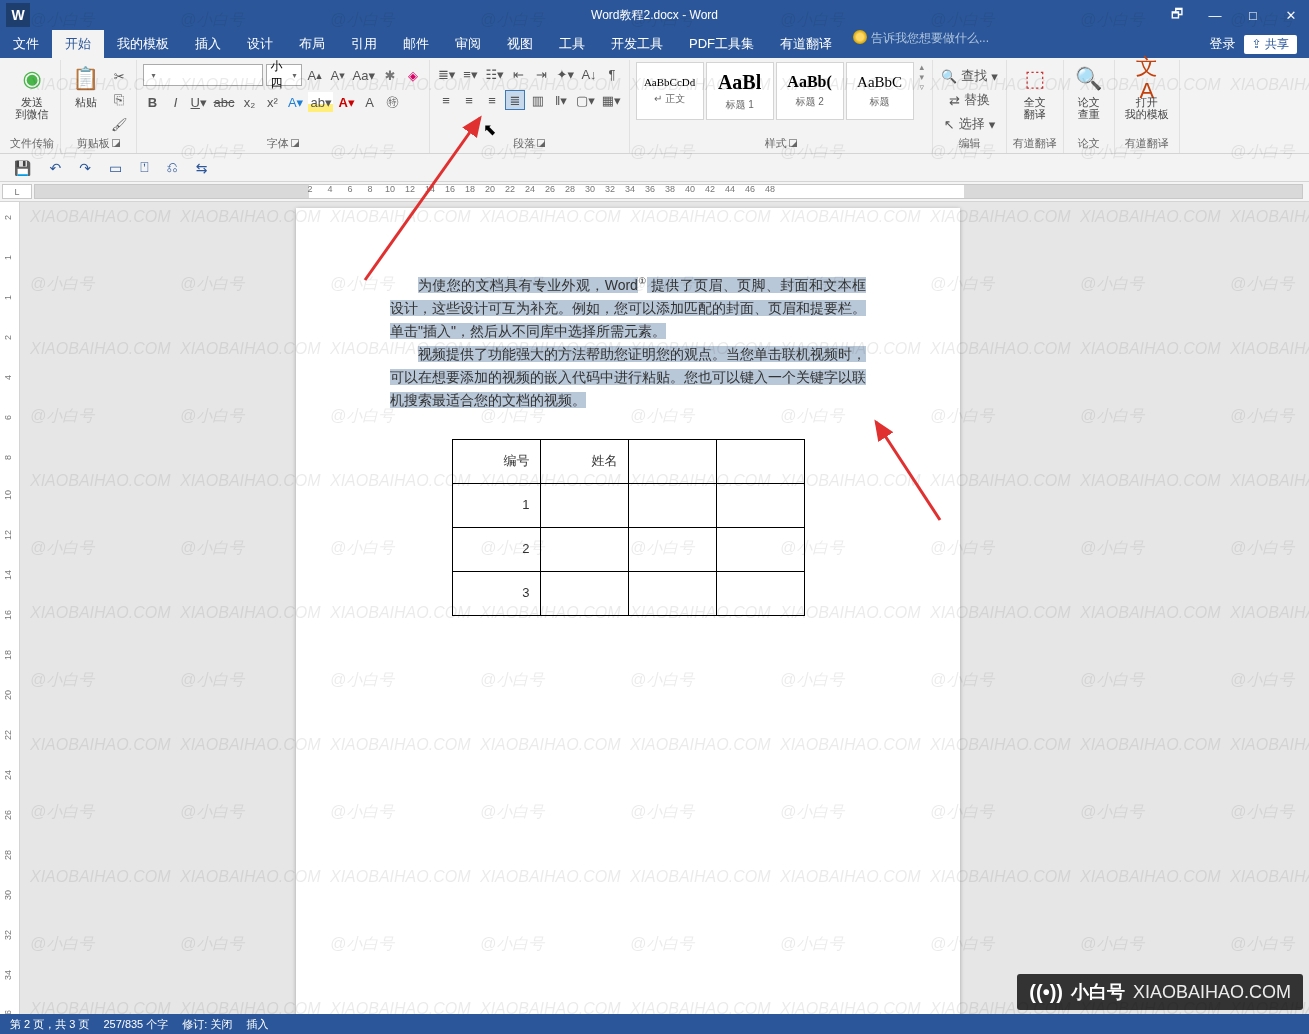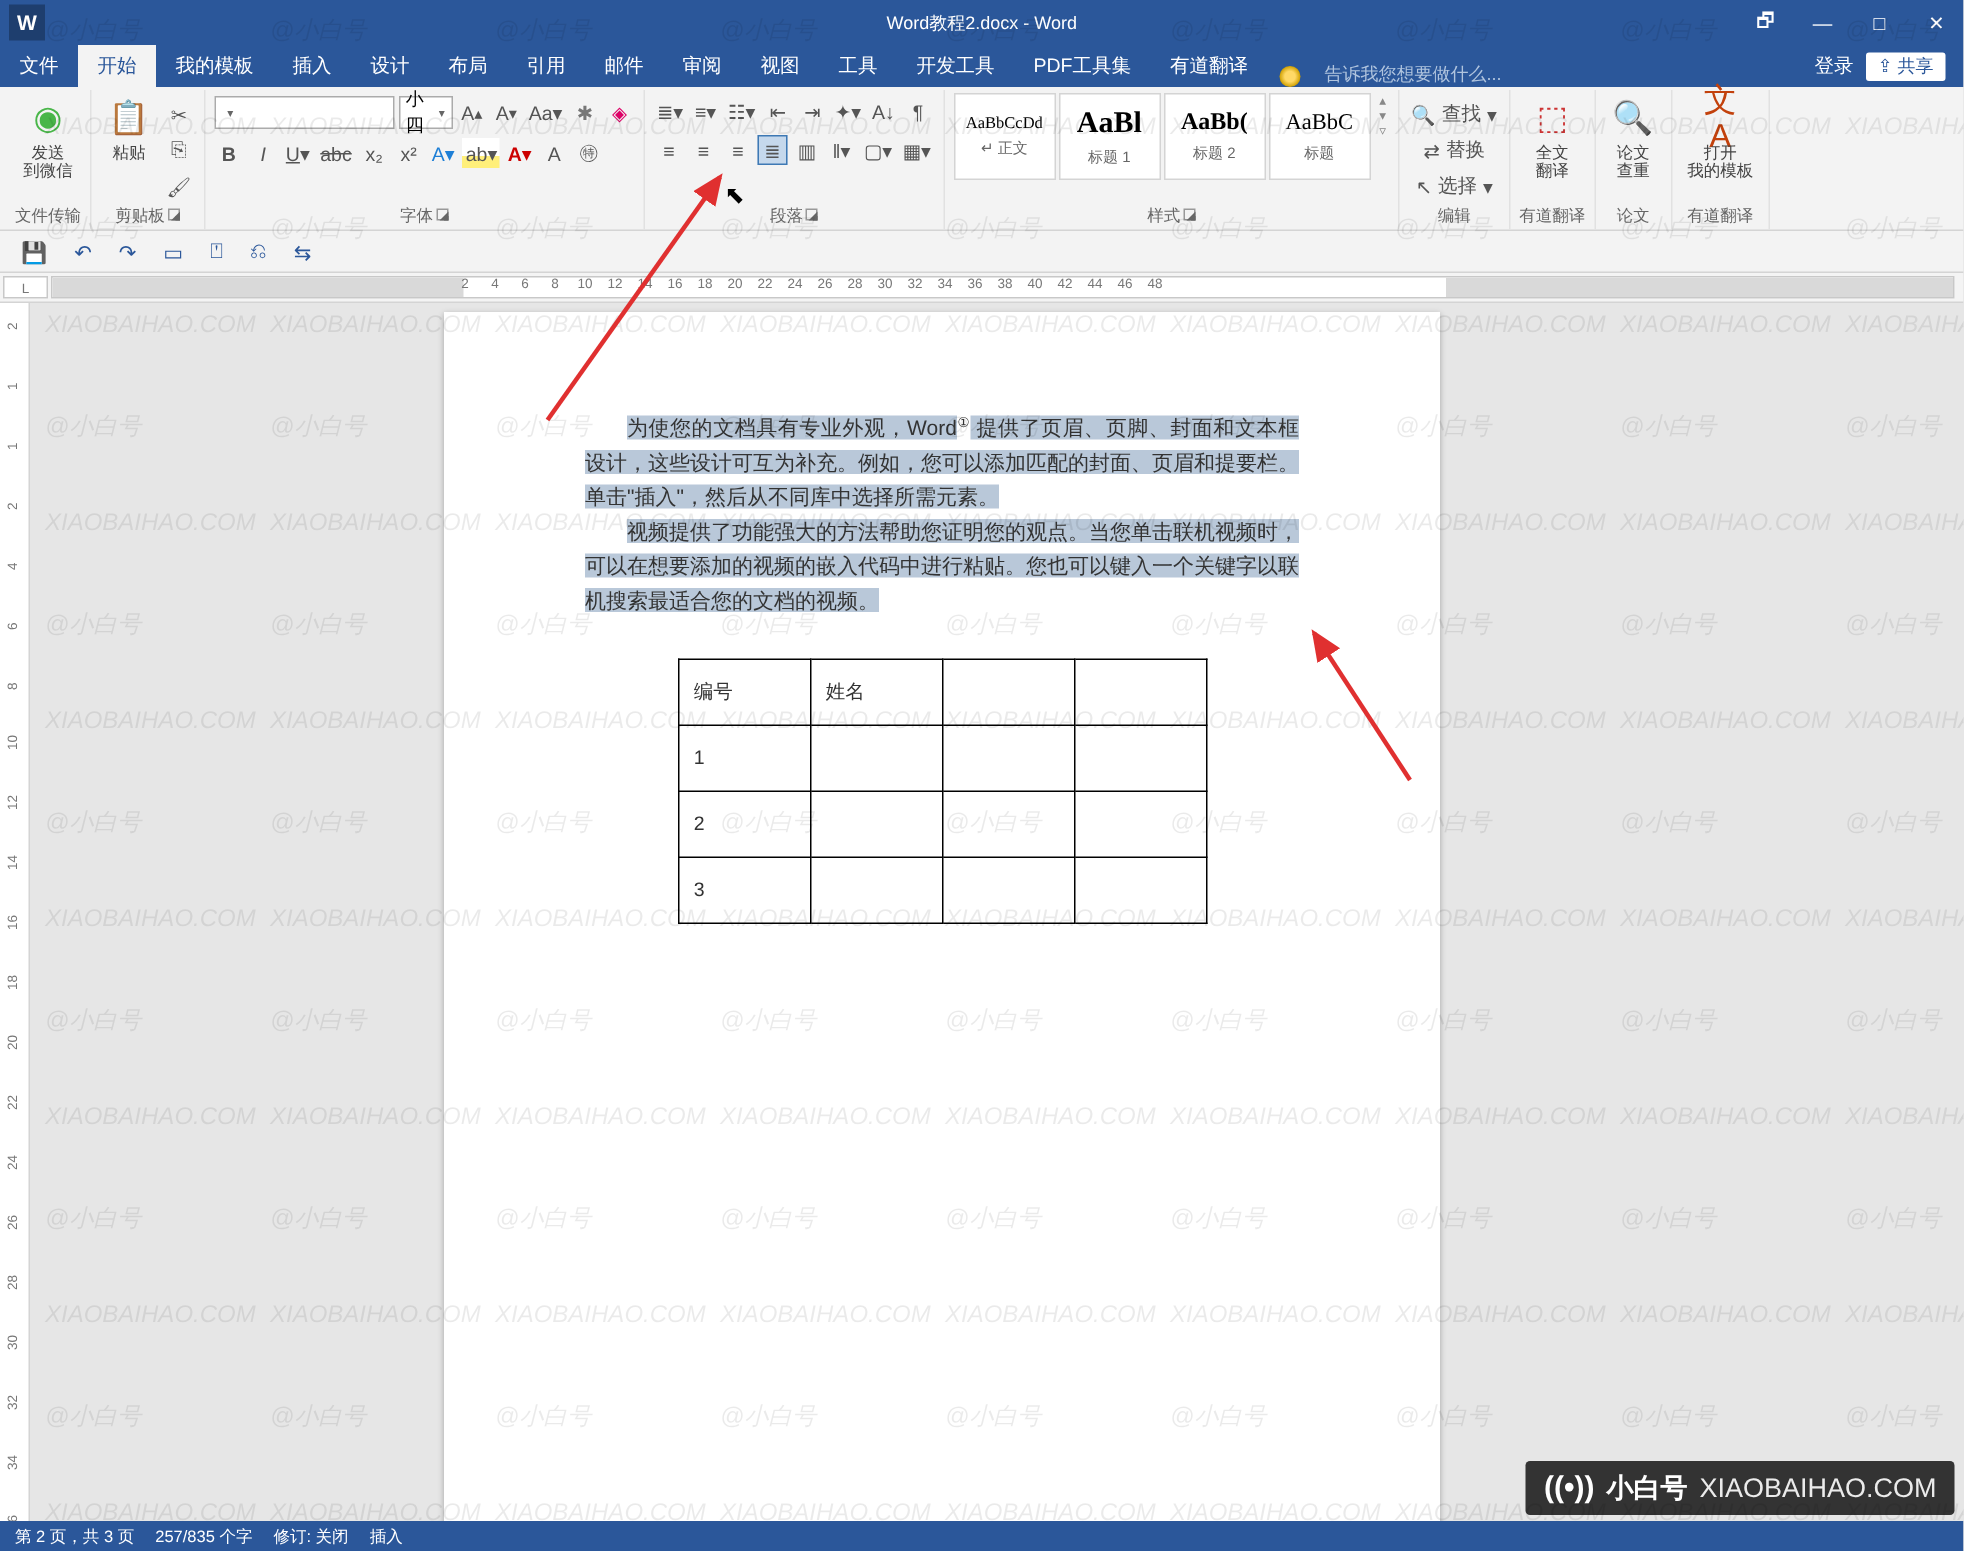--- a/index.html
+++ b/index.html
@@ -4,21 +4,21 @@
 <style>
   *{box-sizing:border-box;margin:0;padding:0;font-family:"Microsoft YaHei","Segoe UI",sans-serif}
   body{width:1309px;height:1034px;background:#e6e6e6;overflow:hidden;position:relative}
   .titlebar{height:30px;background:#2b579a;color:#fff;display:flex;align-items:center;position:relative;font-size:12px}
   .titlebar .center{position:absolute;left:50%;transform:translateX(-50%)}
   .titlebar .wbtns{margin-left:auto;display:flex;gap:2px}
   .titlebar .wbtns .wb{width:36px;height:28px;display:flex;align-items:center;justify-content:center;font-size:13px}
   .menubar{height:28px;background:#2b579a;display:flex;align-items:stretch;color:#fff;font-size:13px}
   .menubar .tab{padding:0 13px;display:flex;align-items:center;cursor:pointer}
   .menubar .tab.active{background:#f3f3f3;color:#2b579a}
-  .menubar .tell{color:#b0c4de;font-size:12px;padding:0 8px;display:flex;align-items:flex-end;gap:16px;flex:1}
+  .menubar .tell{color:#b0c4de;font-size:12px;padding:0 8px;display:flex;align-items:flex-start;gap:4px;flex:1}
   .menubar .bulb{width:14px;height:14px;background:radial-gradient(circle,#ffd966 35%,#d0a000 70%);border-radius:50%}
   .menubar .right{display:flex;align-items:center;gap:8px;padding:0 12px}
   .menubar .share{background:#fff;color:#2b579a;padding:1px 8px;border-radius:2px;font-size:12px}
   .ribbon{height:96px;background:#f3f3f3;border-bottom:1px solid #d4d4d4;display:flex;padding:2px 4px 0;font-size:12px}
   .rgroup{display:flex;flex-direction:column;align-items:center;border-right:1px solid #e1e1e1;padding:2px 6px}
   .rgroup .body{flex:1;display:flex;align-items:flex-start;gap:4px}
   .rgroup .label{font-size:11px;color:#666;height:16px;display:flex;align-items:center;gap:2px}
   .rgroup .label .dl{width:8px;height:8px;border:1px solid #999;position:relative}
   .rgroup .label .dl:after{content:"";position:absolute;right:-1px;bottom:-1px;border:3px solid transparent;border-right-color:#666;border-bottom-color:#666}
   .bigbtn{display:flex;flex-direction:column;align-items:center;gap:2px;padding:2px 4px;font-size:11px;color:#444;line-height:1.1;text-align:center}
@@ -41,21 +41,21 @@
   .rulerbar .ticks{position:absolute;left:300px;right:0;top:2px;display:flex}
   .rulerbar .tick{width:20px;text-align:center}
   .workspace{position:absolute;top:202px;left:0;right:0;bottom:20px;background:#e6e6e6;overflow:hidden}
   .vruler{position:absolute;left:0;top:0;bottom:0;width:20px;background:#fff;border-right:1px solid #d4d4d4;font-size:9px;color:#777}
   .vruler .vt{position:absolute;left:3px;transform:rotate(-90deg);transform-origin:left top}
   .page{position:absolute;left:296px;top:6px;width:664px;height:900px;background:#fff;box-shadow:0 1px 4px rgba(0,0,0,.3)}
   .doc{position:absolute;left:94px;top:66px;width:476px;font-size:14px;color:#333;line-height:1.65}
   .doc p{text-indent:2em;text-align:justify}
   .sel{background:#b9c8d9}
   .tbl{border-collapse:collapse;margin:26px auto 0}
-  .tbl td{border:1px solid #000;height:44px;padding:0 10px;text-align:left;font-size:13px;min-width:88px}
+  .tbl td{border:1px solid #000;height:44px;padding:0 10px;text-align:right;font-size:13px;min-width:88px}
   .after-tbl{margin-top:44px}
   .status{position:absolute;left:0;right:0;bottom:0;height:20px;background:#2b579a;color:#fff;font-size:11px;display:flex;align-items:center;gap:14px;padding:0 10px}
   .wm{position:absolute;inset:0;pointer-events:none;opacity:.08;font-size:16px;font-style:italic;color:#000;font-family:Arial}
   .wm span{position:absolute;white-space:nowrap}
   .xbh{position:absolute;right:6px;bottom:24px;background:rgba(0,0,0,.78);color:#fff;font-size:18px;padding:6px 12px;border-radius:3px;display:flex;align-items:center;gap:8px;font-weight:bold}
   .xbh .ant{font-size:20px}
   .cur{position:absolute;left:483px;top:120px;font-size:16px;color:#000;pointer-events:none;z-index:40}
 </style>
 </head>
 <body>

